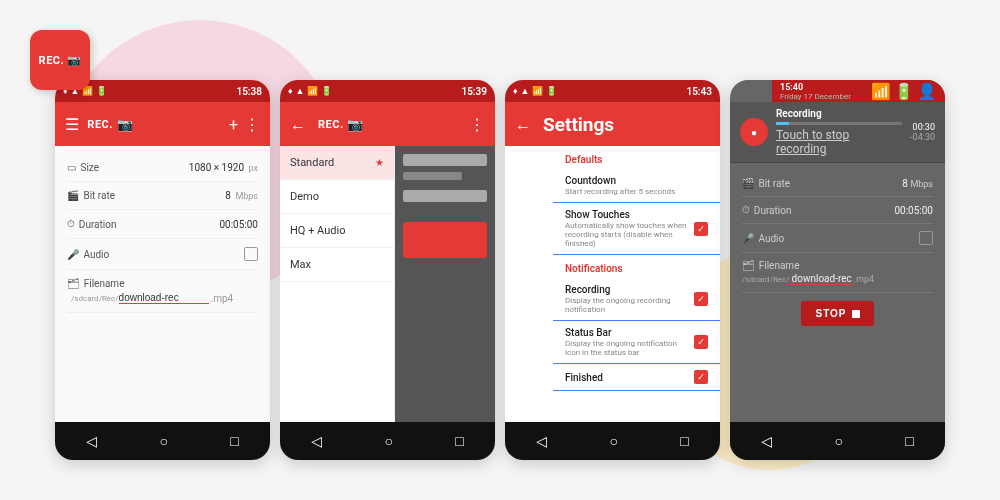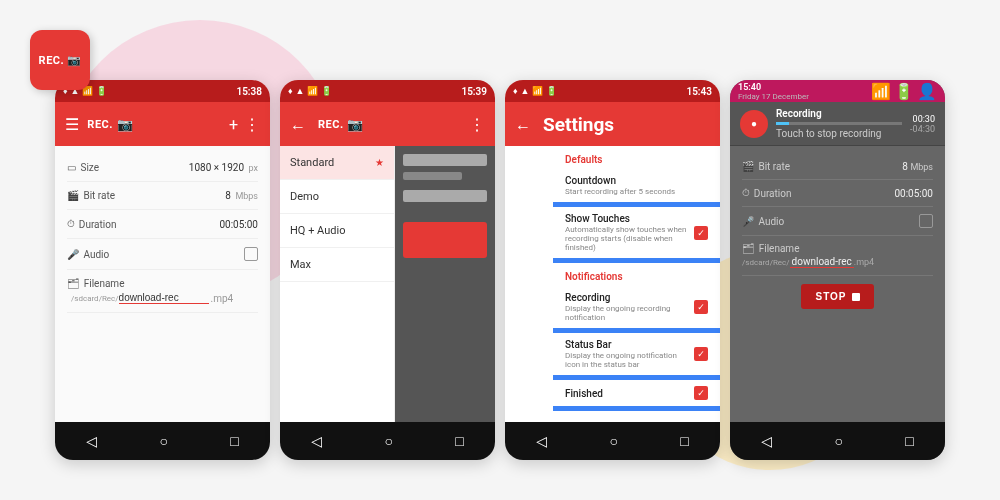--- a/index.html
+++ b/index.html
@@ -206,21 +206,21 @@
       margin-left: 48px;
     }
     .settings-section-title {
       font-size: 10px;
       color: #e53935;
       padding: 8px 12px 4px;
       font-weight: 600;
     }
     .settings-item {
       padding: 6px 12px;
-      border-bottom: 5px solid #3b82f6;
+      border-bottom: 1px solid #3b82f6;
       display: flex;
       align-items: center;
       justify-content: flex-end;
     }
     .settings-item-text { flex: 1; }
     .settings-item-title { font-size: 10px; color: #222; font-weight: 500; }
     .settings-item-sub { font-size: 8px; color: #888; margin-top: 1px; }
     .checkbox-checked {
       width: 14px; height: 14px;
       background: #e53935;
@@ -245,21 +245,21 @@
     }
     .notif-icon {
       width: 28px; height: 28px;
       background: #e53935;
       border-radius: 50%;
       display: flex; align-items: center; justify-content: center;
       color: white; font-size: 10px;
     }
     .notif-text { flex: 1; }
     .notif-title { font-size: 10px; color: white; font-weight: 600; }
-    .notif-sub { font-size: 10px; color: #ccc; }
+    .notif-sub { font-size: 12px; color: #ccc; text-decoration: underline; }
     .notif-times { text-align: right; }
     .notif-timer { font-size: 9px; color: white; }
     .notif-timer-neg { font-size: 9px; color: #aaa; }
 
     .progress-bar-bg {
       height: 3px; background: #777; margin: 3px 0;
     }
     .progress-bar-fill {
       height: 3px; background: #4fc3f7; width: 10%;
     }
@@ -292,27 +292,28 @@
       align-items: center;
       padding: 7px 0;
       border-bottom: 1px solid #777;
       font-size: 11px;
       color: #eee;
     }
     .dark-form-label { width: 60px; color: #ccc; font-size: 10px; display: flex; align-items: center; gap: 4px; }
     .dark-form-value { flex: 1; text-align: right; font-size: 10px; color: #eee; }
 
     .status-bar-4 {
-      background: #be185d;
+      background: #b91c1c;
       height: 22px;
       display: flex;
       align-items: center;
       justify-content: space-between;
       padding: 0 8px;
       flex-shrink: 0;
+      margin-left: 42px;
     }
     .status-time-left { font-size: 9px; color: white; font-weight: 600; }
     .status-date { font-size: 8px; color: #bbb; }
     .rec-text { color: white; font-weight: 700; font-size: 11px; letter-spacing: 0.5px; }
     .cam-icon { color: white; font-size: 13px; }
 
     
     .back-arrow { color: white; font-size: 16px; margin-right: 4px; cursor: pointer; }
   </style>
 </head>

